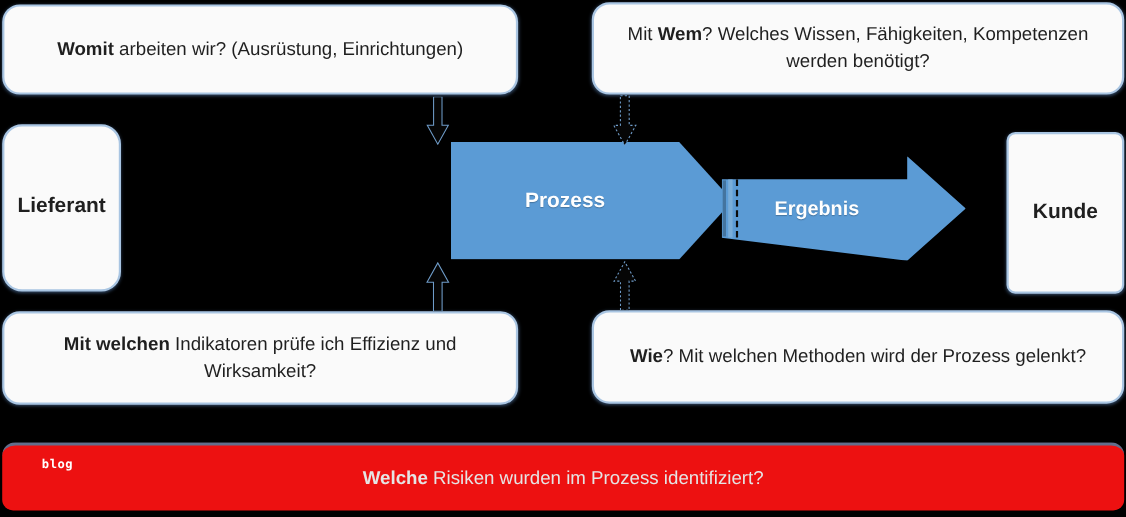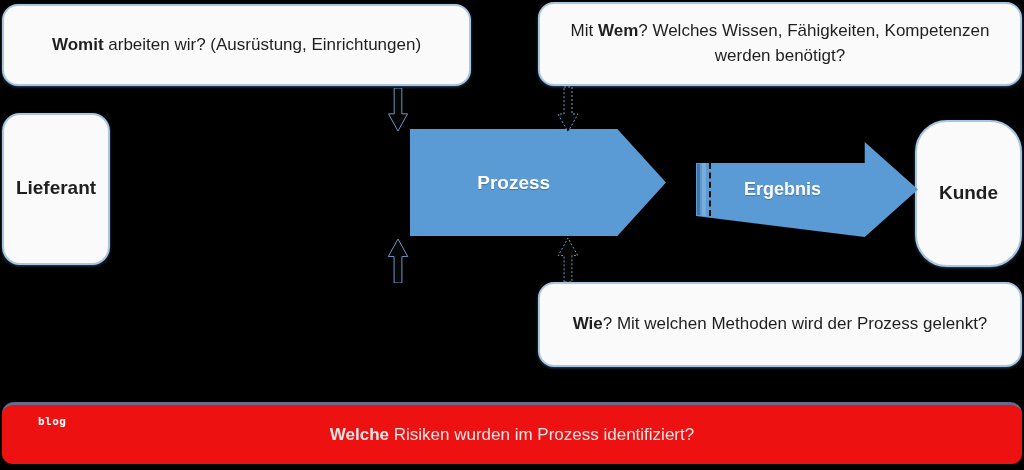--- a/index.html
+++ b/index.html
@@ -20,21 +20,21 @@
     text-align:center;
   }
   .qbox .txt { font-size:17px; line-height:1.45; padding:0 14px; }
   .qbox .txt b { font-weight:bold; }
   .side-title { font-size:19px; font-weight:bold; margin-bottom:2px; }
   .side-sub { font-size:14.5px; line-height:1.5; white-space:pre-line; }
 
   #box-top-left     { left:2px;   top:4px;   width:469px; height:82px; }
   #box-top-right    { left:538px; top:2px;   width:484px; height:84px; }
   #box-supplier     { left:2px;   top:113px; width:108px; height:152px; border-radius:18px; }
-  #box-customer     { left:915px; top:120px; width:107px; height:147px; border-radius:32px;gap:31px; }
+  #box-customer     { left:915px; top:120px; width:107px; height:147px; border-radius:8px;gap:31px; }
   #box-bottom-left  { left:2px;   top:283px; width:469px; height:85px; }
   #box-bottom-right { left:538px; top:282px; width:484px; height:85px; }
 
   
   .flow-arrow {
     position:absolute; background:#5b9bd5;
     display:flex; align-items:center; justify-content:center;
   }
   .flow-arrow .label {
     color:#ffffff; font-weight:bold; text-shadow:0 1px 1px rgba(0,0,0,0.25);
@@ -46,21 +46,20 @@
   #arrow-input .label, #arrow-output .label { font-size:18px; padding-right:22%; }
   #arrow-process {
     left:378px; top:129px; width:256px; height:107px;
     clip-path:polygon(0% 0%, 81% 0%, 100% 50%, 81% 100%, 0% 100%);
     margin-left:32px;
   }
   #arrow-process .label { font-size:19px; padding-right:19%; }
   #arrow-output {
     left:656px; top:142px; width:222px; height:95px;
     clip-path:polygon(0% 22%, 76% 22%, 76% 0%, 100% 50%, 76% 100%, 0% 78%);
-    margin-left:40px;
   }
   
   .tail-stripe-a { position:absolute; left:1px; top:23%; bottom:23%; width:3px; background:#44749f; }
   .tail-stripe-b { position:absolute; left:6px; top:22%; bottom:22%; width:4px; background:#79add9; }
   .tail-dash     { position:absolute; left:13px; top:22%; bottom:22%; width:0; border-left:2px dashed #0b0b0b; }
 
   
   .conn { position:absolute; }
 
   
@@ -94,20 +93,23 @@
   </div>
 
   <div class="qbox" id="box-supplier">
     <div class="side-title">Lieferant</div>
   </div>
 
   <div class="qbox" id="box-customer">
     <div class="side-title">Kunde</div>
   </div>
 
+  <div class="qbox" id="box-bottom-left">
+    <div class="txt"><b>Mit welchen</b><span> Indikatoren prüfe ich Effizienz und Wirksamkeit?</span></div>
+  </div>
 
   <div class="qbox" id="box-bottom-right">
     <div class="txt"><b>Wie</b><span>? Mit welchen Methoden wird der Prozess gelenkt?</span></div>
   </div>
 
 
   <div class="flow-arrow" id="arrow-process">
     <div class="label">Prozess</div>
   </div>
 

